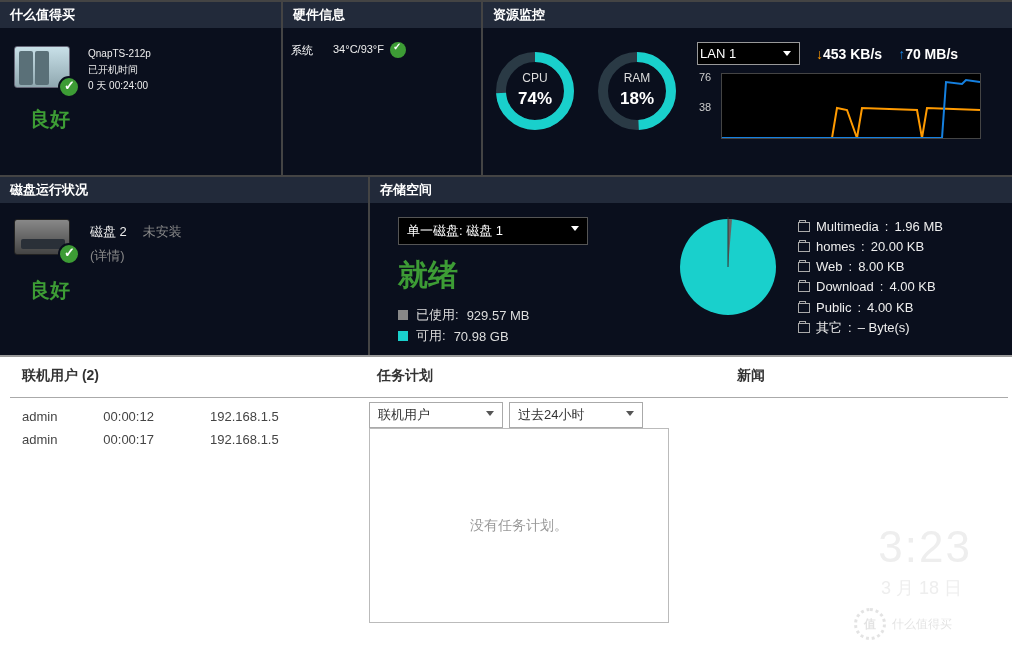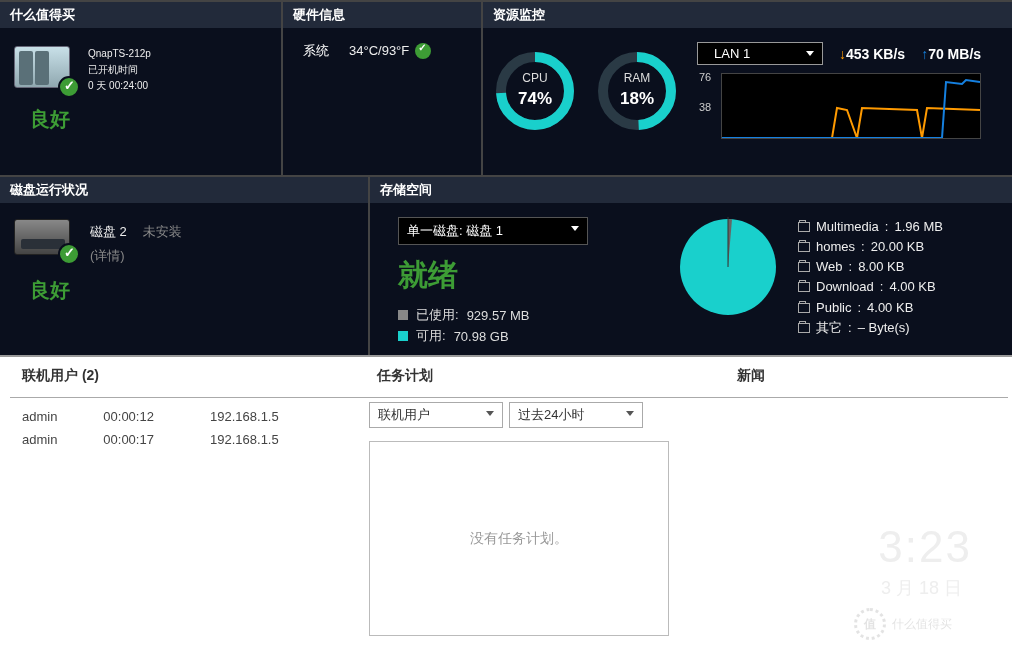--- a/index.html
+++ b/index.html
@@ -18,34 +18,34 @@
 .nas-icon { width: 60px; height: 46px; position: relative; }
 .nas-box { width: 56px; height: 42px; background: linear-gradient(#c8e0e8,#90a8b0); border-radius: 3px; border: 1px solid #667; position: relative; }
 .nas-box::before { content:""; position:absolute; left:4px; top:4px; width:14px; height:34px; background:#5a7078; border-radius:2px;}
 .nas-box::after { content:""; position:absolute; left:20px; top:4px; width:14px; height:34px; background:#5a7078; border-radius:2px;}
 .check-badge { position:absolute; right:-6px; bottom:-6px; width:22px; height:22px; background:#3d9c35; border-radius:50%; border:2px solid #0a0f1d; }
 .check-badge::after{ content:"✓"; color:#fff; font-size:13px; position:absolute; left:4px; top:0px; font-weight:bold;}
 .sys-info { font-size: 10px; line-height: 1.6; color:#eee;}
 .status-good { color: #3d9c35; font-weight: bold; font-size: 20px; padding: 6px 0 0 30px; }
 
 .hw-info { width: 200px; }
-.hw-info .card-body { display:flex; gap:20px; align-items:center; padding: 14px 20px; font-size:13px;}
+.hw-info .card-body { display:flex; gap:20px; align-items:center; padding: 14px 8px; font-size:11px;}
 .hw-info .val { color:#eee; }
 .check-sm { display:inline-block; width:16px; height:16px; background:#3d9c35; border-radius:50%; position:relative; vertical-align:middle; margin-left:6px;}
 .check-sm::after{ content:"✓"; color:#fff; font-size:10px; position:absolute; left:3px; top:-1px; font-weight:bold;}
 
 .res-mon { flex: 1; }
 .res-body { display:flex; align-items:center; padding: 14px 10px 8px; gap: 18px; }
 .donut { width: 84px; height: 84px; position: relative; }
 .donut svg { transform: rotate(-90deg); }
 .donut-label { position:absolute; left:0; top:22px; width:100%; text-align:center; font-size:12px; color:#ddd;}
 .donut-val { position:absolute; left:0; top:40px; width:100%; text-align:center; font-size:17px; font-weight:bold; color:#fff;}
 .net-area { flex:1; }
 .net-top { display:flex; align-items:center; gap:16px; margin-bottom:4px;}
-.lan-select { background:#000; color:#fff; border:1px solid #999; padding:3px 28px 3px 16px; font-size:13px; position:relative; width:126px; cursor:pointer;}
+.lan-select { background:#000; color:#fff; border:1px solid #999; padding:3px 28px 3px 2px; font-size:13px; position:relative; width:103px; cursor:pointer;}
 .caret-dn { position:absolute; right:8px; top:8px; width:0; height:0; border-left:4px solid transparent; border-right:4px solid transparent; border-top:5px solid #fff; }
 .net-speed { font-size:14px; font-weight:bold; }
 .dn-arrow { color:#ff9a00; }
 .up-arrow { color:#1580e0; }
 .net-graph { border:1px solid #444; height:66px; width:260px; position:relative; background:#000; margin-top:4px;}
 
 
 .row2 { display:flex; height:180px; border-top:2px solid #444; }
 .disk-run { width: 370px; }
 .disk-run .card-body { display:flex; gap:14px; padding:16px 14px 2px; }
@@ -77,21 +77,21 @@
 .col3.users { width:355px; }
 .col3.tasks { width:360px; }
 .col3.news { flex:1; }
 .col3 h3 { font-size:14px; padding:0 0 8px 8px; border-bottom:1px solid #fff;}
 .row3-divider { height:1px; background:#aaa; position:absolute; left:10px; right:4px; top:397px;}
 .utable { font-size:13px; color:#444; margin-top:10px; width:100%;}
 .utable td { padding:3px 6px;}
 .task-selects { display:flex; gap:6px; margin-top:8px;}
 .wsel { border:1px solid #aaa; background:#fff; padding:3px 26px 3px 8px; font-size:13px; position:relative; width:134px; cursor:pointer;}
 .wsel .caret-dn { border-top-color:#555; top:8px;}
-.task-box { border:1px solid #bbb; width:300px; height:195px; margin-top:13px; display:flex; align-items:center; justify-content:center; color:#999; font-size:14px;}
+.task-box { border:1px solid #bbb; width:300px; height:195px; margin-top:0; display:flex; align-items:center; justify-content:center; color:#999; font-size:14px;}
 .watermark { position:absolute; right:40px; bottom:80px; color:#eee; font-size:44px; letter-spacing:2px; pointer-events:none;}
 .watermark2 { position:absolute; right:50px; bottom:52px; color:#eee; font-size:18px; pointer-events:none;}
 .logo-wm { position:absolute; right:18px; bottom:8px; width:140px; height:40px; opacity:.4; font-size:12px; color:#bbb; display:flex; align-items:center; gap:6px;}
 .logo-wm .circ{width:32px;height:32px;border:3px dotted #bbb;border-radius:50%;display:flex;align-items:center;justify-content:center;font-weight:bold;}
 </style>
 </head>
 <body>
 
 <div class="dash">
 

